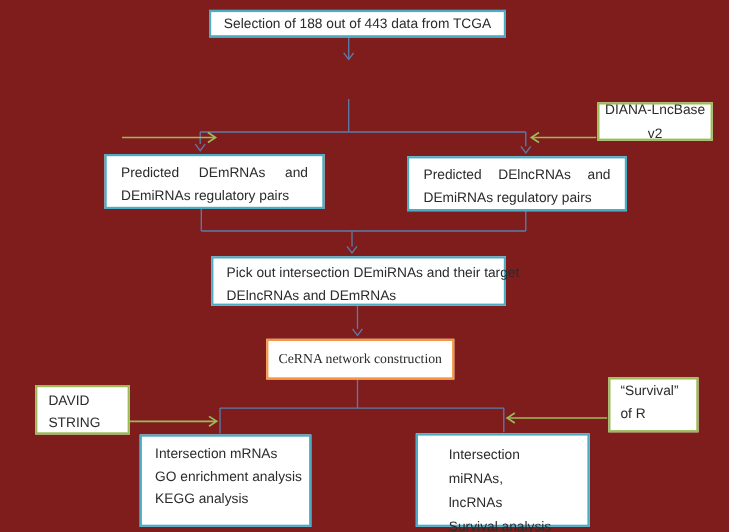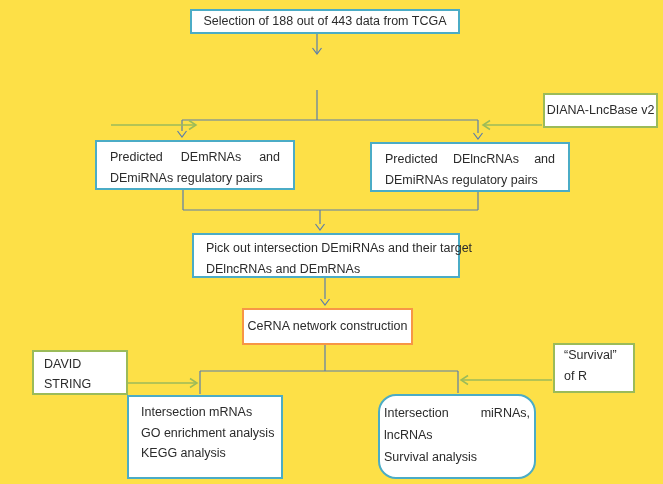--- a/index.html
+++ b/index.html
@@ -1,33 +1,33 @@
 <!DOCTYPE html>
 <html><head>
 <meta charset="utf-8">
 <style>
   html,body{margin:0;padding:0;background:#ffffff;}
   #canvas{
     position:relative;
     width:663px;height:484px;
-    background:#fde047;
+    background:#7f1d1d;
     font-family:"Liberation Sans", sans-serif;
     font-size:12.5px;
     color:#2b2b2b;
     overflow:hidden;
   }
   .box{
     position:absolute;
     background:#ffffff;
     box-sizing:border-box;
     line-height:21px;
   }
   .teal{border:2px solid #4BACC6;}
   .green{border:2px solid #9BBB59;}
-  .orange{border:2px solid #F79646;}
+  .orange{border:2px solid #F79646;font-family:Liberation Serif, serif;}
   .center{display:flex;align-items:center;justify-content:center;text-align:center;}
   .pad{padding:5px 13px;}
   .line{white-space:nowrap;}
   .just{white-space:normal;text-align:justify;text-align-last:justify;}
   svg.connectors{position:absolute;left:0;top:0;pointer-events:none;}
 </style>
 </head>
 <body>
 
 <div id="canvas">
@@ -112,32 +112,32 @@
   <div class="box orange center" style="left:242px;top:308px;width:171px;height:37px;">
     <span>CeRNA network construction</span>
   </div>
 
   <div class="box teal" style="left:127px;top:395px;width:156px;height:84px;padding:5px 12px;line-height:20.5px;">
     <div class="line">Intersection mRNAs</div>
     <div class="line">GO enrichment analysis</div>
     <div class="line">KEGG analysis</div>
   </div>
 
-  <div class="box teal" style="left:378px;top:394px;width:158px;height:85px;padding:6px 4px;line-height:22px;border-radius:18px;">
+  <div class="box teal" style="left:378px;top:394px;width:158px;height:85px;padding:6px 28px;line-height:22px;">
     <div class="line just">Intersection miRNAs,</div>
     <div class="line">lncRNAs</div>
     <div class="line">Survival analysis</div>
   </div>
 
 
-  <div class="box green center" style="left:543px;top:93px;width:115px;height:35px;">
+  <div class="box green center" style="left:543px;top:93px;width:105px;height:35px;">
     <span>DIANA-LncBase v2</span>
   </div>
 
-  <div class="box green" style="left:32px;top:350px;width:96px;height:45px;padding:2px 10px;line-height:20px;">
+  <div class="box green" style="left:32px;top:350px;width:86px;height:45px;padding:2px 10px;line-height:20px;">
     <div class="line">DAVID</div>
     <div class="line">STRING</div>
   </div>
 
   <div class="box green" style="left:553px;top:343px;width:82px;height:50px;padding:0 9px;line-height:21px;">
     <div class="line">“Survival”</div>
     <div class="line">of R</div>
   </div>
 
 </div>

